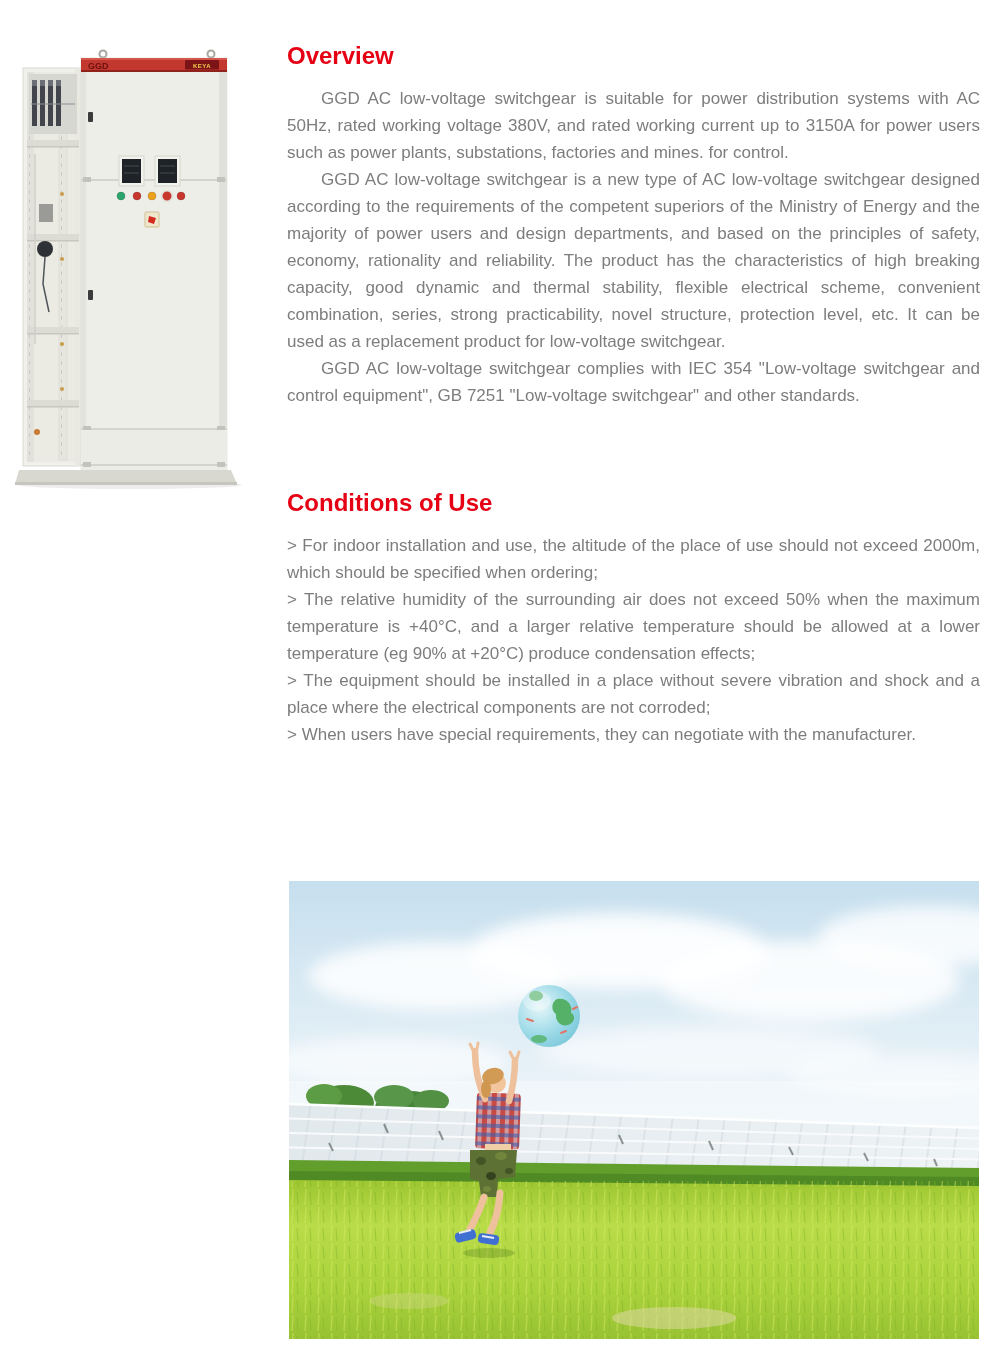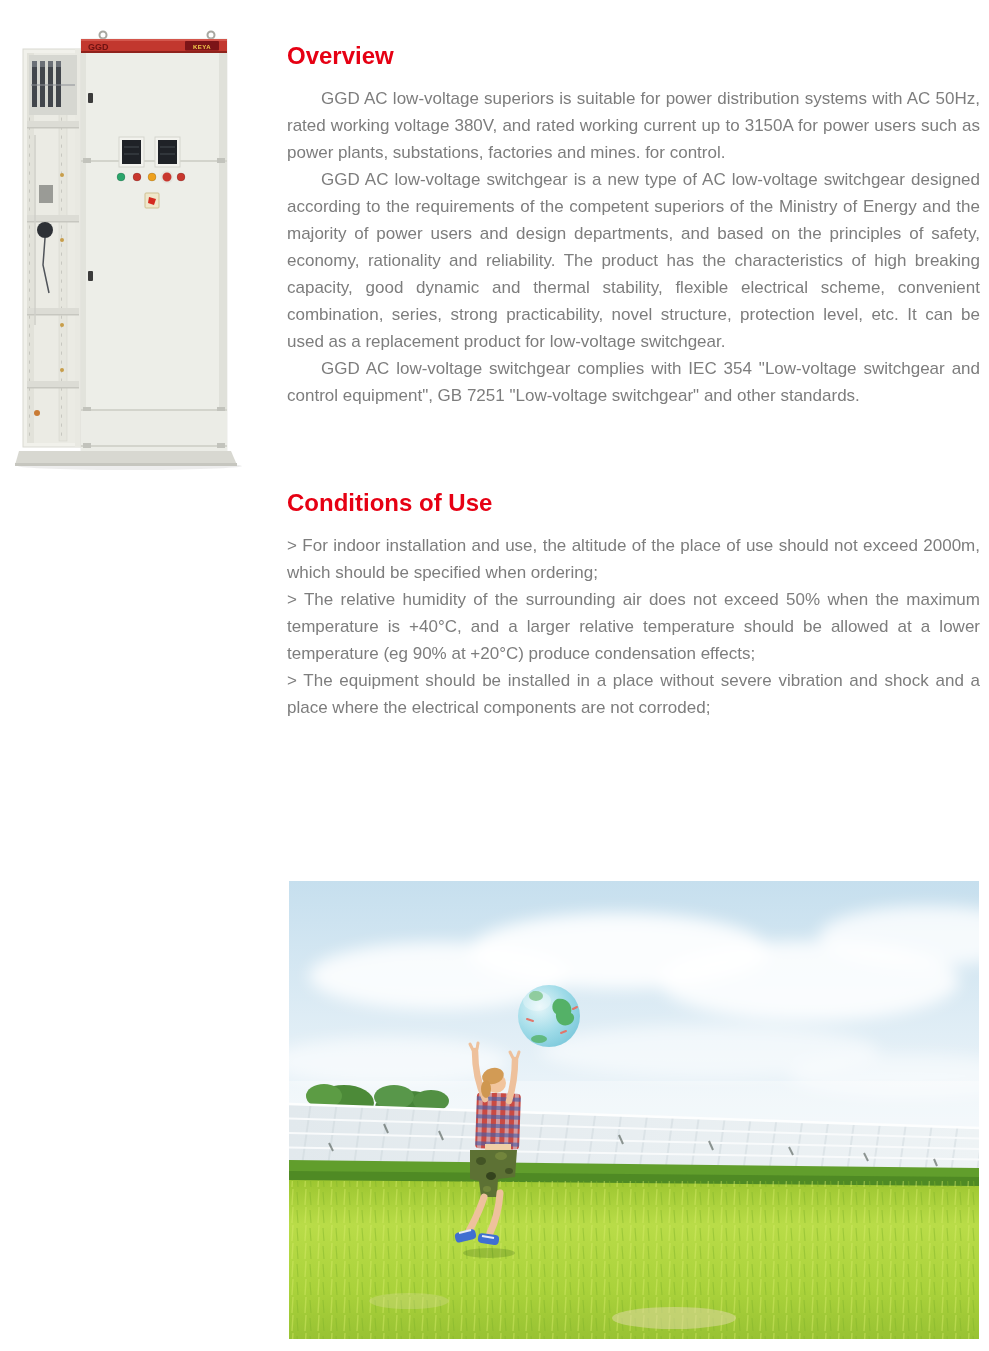--- a/index.html
+++ b/index.html
@@ -1,18 +1,18 @@
 <!DOCTYPE html>
 <html><head>
 <meta charset="utf-8">
 <style>
   html,body{margin:0;padding:0;background:#ffffff;}
   .page{position:relative;width:989px;height:1351px;background:#ffffff;overflow:hidden;
         font-family:"Liberation Sans",sans-serif;}
-  .product-figure{position:absolute;left:15px;top:25px;width:250px;height:445px;}
+  .product-figure{position:absolute;left:15px;top:44px;width:250px;height:445px;}
   .content{position:absolute;left:287px;width:693px;}
   .content.overview{top:42px;}
   .content.conditions{top:489px;}
   h2.section-title{margin:0 0 15px 0;font-size:24px;line-height:28px;font-weight:bold;color:#e60013;}
   .body-text p{margin:0;font-size:17px;line-height:27px;color:#7d7d7d;text-align:justify;
                text-justify:inter-word;}
   .overview .body-text p{text-indent:34px;}
   .conditions .body-text p{text-indent:0;}
   .photo{position:absolute;left:289px;top:881px;width:690px;height:458px;}
   svg{display:block;}
@@ -135,32 +135,33 @@
         <rect x="202" y="418" width="8" height="5" fill="#c2c3bc"></rect>
 
       <polygon points="4,426 216,426 222,440 0,440" fill="#d8d8d1"></polygon>
       <rect x="0" y="438" width="222" height="3" fill="#c6c6bf"></rect>
     </svg>
   </div>
 
   <div class="content overview">
     <h2 class="section-title">Overview</h2>
     <div class="body-text">
-      <p>GGD AC low-voltage superiors is suitable for power distribution systems with AC 50Hz, rated working voltage 380V, and rated working current up to 3150A for power users such as power plants, substations, factories and mines. for control.</p>
+      <p>GGD AC low-voltage switchgear is suitable for power distribution systems with AC 50Hz, rated working voltage 380V, and rated working current up to 3150A for power users such as power plants, substations, factories and mines. for control.</p>
       <p>GGD AC low-voltage switchgear is a new type of AC low-voltage switchgear designed according to the requirements of the competent superiors of the Ministry of Energy and the majority of power users and design departments, and based on the principles of safety, economy, rationality and reliability. The product has the characteristics of high breaking capacity, good dynamic and thermal stability, flexible electrical scheme, convenient combination, series, strong practicability, novel structure, protection level, etc. It can be used as a replacement product for low-voltage switchgear.</p>
       <p>GGD AC low-voltage switchgear complies with IEC 354 "Low-voltage switchgear and control equipment", GB 7251 "Low-voltage switchgear" and other standards.</p>
     </div>
   </div>
 
   <div class="content conditions">
     <h2 class="section-title">Conditions of Use</h2>
     <div class="body-text">
       <p>&gt; For indoor installation and use, the altitude of the place of use should not exceed 2000m, which should be specified when ordering;</p>
       <p>&gt; The relative humidity of the surrounding air does not exceed 50% when the maximum temperature is +40°C, and a larger relative temperature should be allowed at a lower temperature (eg 90% at +20°C) produce condensation effects;</p>
       <p>&gt; The equipment should be installed in a place without severe vibration and shock and a place where the electrical components are not corroded;</p>
+      <p>&gt; When users have special requirements, they can negotiate with the manufacturer.</p>
     </div>
   </div>
 
   <div class="photo" aria-label="Child in plaid shirt jumping on a green meadow throwing a globe beach ball, rows of solar panels and cloudy blue sky behind">
     <svg viewBox="0 0 690 458" width="690" height="458" preserveAspectRatio="none">
       <defs>
         <linearGradient id="skyG" x1="0" y1="0" x2="0" y2="1">
           <stop offset="0" stop-color="#c6dfee"></stop>
           <stop offset="0.65" stop-color="#e8f2f8"></stop>
           <stop offset="1" stop-color="#f4f8fa"></stop>

